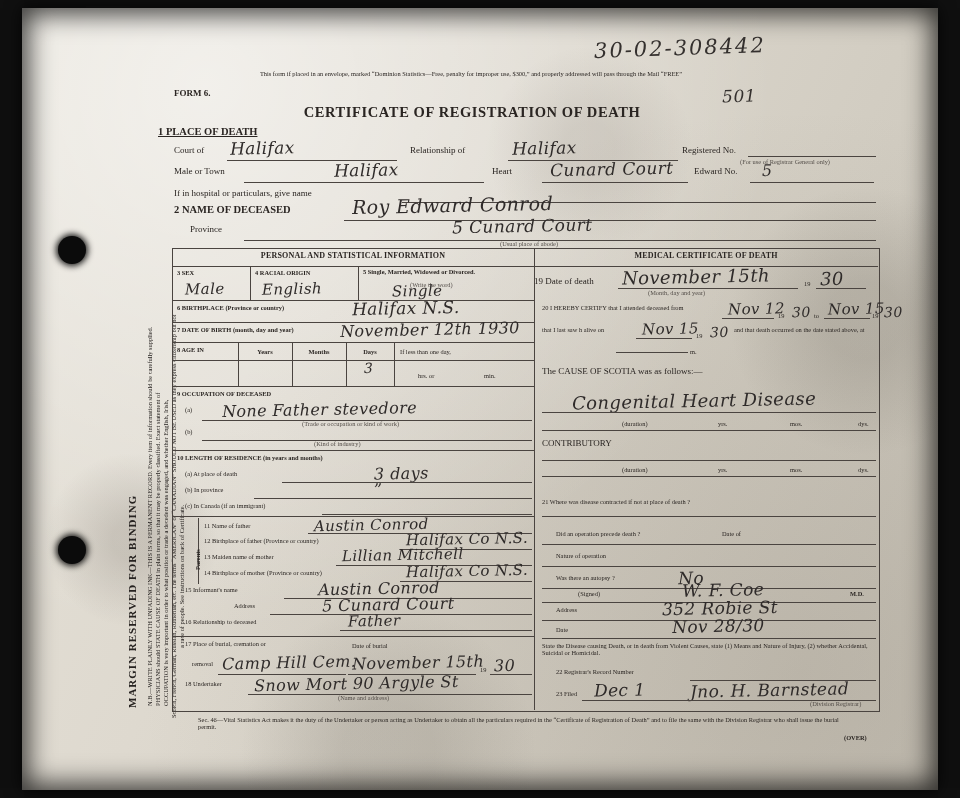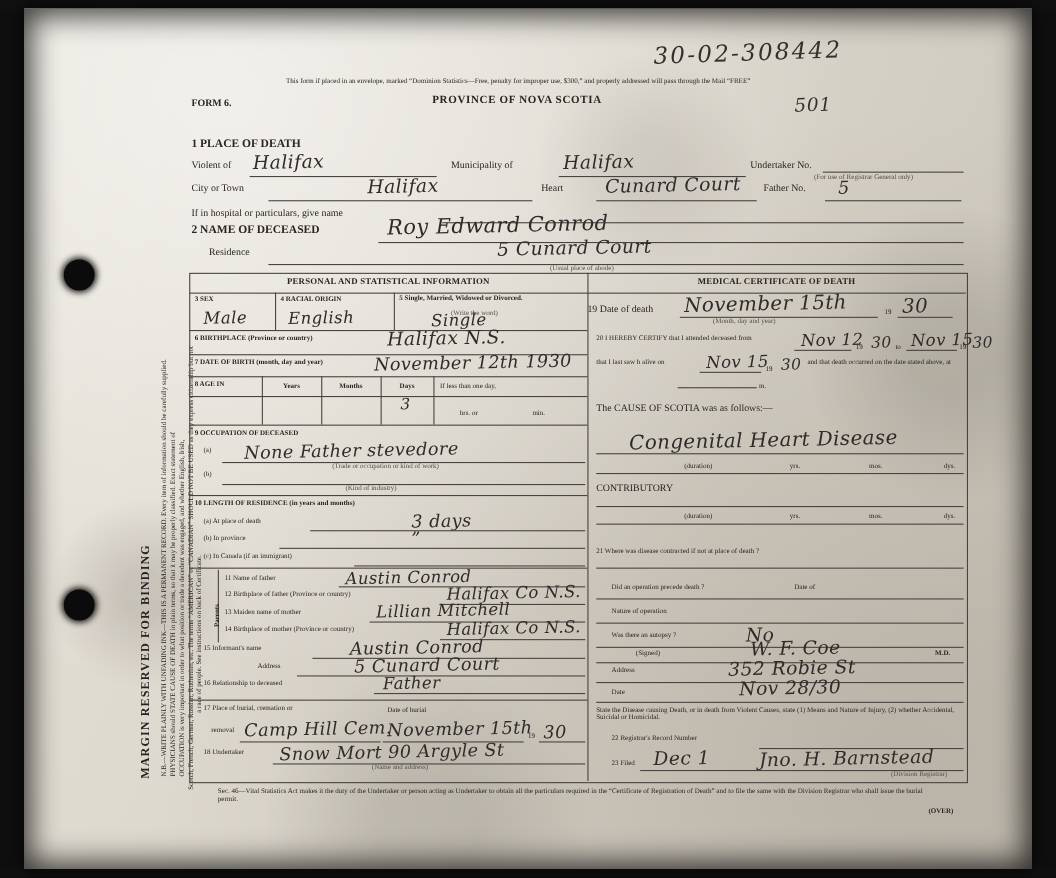--- a/index.html
+++ b/index.html
@@ -63,63 +63,63 @@
     <div class="hole" style="left:36px;top:228px;"></div>
     <div class="hole" style="left:36px;top:528px;"></div>
 
     <div class="abs hand2" style="left:572px;top:28px;font-size:21px;letter-spacing:2px;">30-02-308442</div>
     <div class="abs hand2" style="left:700px;top:78px;font-size:17px;">501</div>
 
     <div class="abs print center xtiny" style="left:196px;top:62px;width:506px;">This form if placed in an envelope, marked “Dominion Statistics—Free, penalty for improper use, $300,” and properly addressed will pass through the Mail “FREE”</div>
 
     <div class="abs print b sm" style="left:152px;top:80px;">FORM 6.</div>
 
-    <div class="abs print b" style="left:188px;top:78px;width:520px;text-align:center;font-size:10px;letter-spacing:.6px;">PROVINCE OF NOVA SCOTIA</div>
+    <div class="abs print b" style="left:170px;top:96px;width:560px;text-align:center;font-size:14.5px;letter-spacing:.6px;">CERTIFICATE OF REGISTRATION OF DEATH</div>
 
     <div class="vtext vbig" style="left:104px;top:700px;">MARGIN RESERVED FOR BINDING</div>
     <div class="vtext xtiny" style="left:124px;top:698px;">N.B.—WRITE PLAINLY WITH UNFADING INK—THIS IS A PERMANENT RECORD.  Every item of information should be carefully supplied.</div>
     <div class="vtext xtiny" style="left:132px;top:698px;">PHYSICIANS should STATE CAUSE OF DEATH in plain terms, so that it may be properly classified.  Exact statement of</div>
     <div class="vtext xtiny" style="left:140px;top:698px;">OCCUPATION is very important in order to what position or trade a decedent was engaged, and whether English, Irish,</div>
     <div class="vtext xtiny" style="left:148px;top:710px;">Scotch, French, German, Russian, Ruthenian, etc.  The terms “AMERICAN” or “CANADIAN” SHOULD NOT BE USED as they express citizenship but not</div>
     <div class="vtext xtiny" style="left:156px;top:640px;">a race of people.  See instructions on back of Certificate.</div>
 
-    <div class="abs print b md" style="left:152px;top:118px;">1 PLACE OF DEATH</div>
-
-    <div class="abs print sm" style="left:152px;top:137px;">Violent of</div>
+    <div class="abs print b md" style="left:136px;top:118px;text-decoration:underline;">1 PLACE OF DEATH</div>
+
+    <div class="abs print sm" style="left:152px;top:137px;">Court of</div>
     <div class="abs hand" style="left:208px;top:130px;font-size:17px;">Halifax</div>
     <div class="hrule" style="left:205px;top:152px;width:170px;"></div>
 
-    <div class="abs print sm" style="left:388px;top:137px;">Municipality of</div>
+    <div class="abs print sm" style="left:388px;top:137px;">Relationship of</div>
     <div class="abs hand" style="left:490px;top:130px;font-size:17px;">Halifax</div>
     <div class="hrule" style="left:486px;top:152px;width:170px;"></div>
 
-    <div class="abs print sm" style="left:660px;top:137px;">Undertaker No.</div>
+    <div class="abs print sm" style="left:660px;top:137px;">Registered No.</div>
     <div class="abs print xtiny faint" style="left:718px;top:150px;">(For use of Registrar General only)</div>
     <div class="hrule" style="left:726px;top:148px;width:128px;"></div>
 
-    <div class="abs print sm" style="left:152px;top:158px;">City or Town</div>
+    <div class="abs print sm" style="left:152px;top:158px;">Male or Town</div>
     <div class="abs hand" style="left:312px;top:152px;font-size:17px;">Halifax</div>
     <div class="hrule" style="left:222px;top:174px;width:240px;"></div>
 
     <div class="abs print sm" style="left:470px;top:158px;">Heart</div>
     <div class="abs hand" style="left:528px;top:151px;font-size:17px;">Cunard Court</div>
     <div class="hrule" style="left:520px;top:174px;width:146px;"></div>
 
-    <div class="abs print sm" style="left:672px;top:158px;">Father No.</div>
+    <div class="abs print sm" style="left:672px;top:158px;">Edward No.</div>
     <div class="abs hand" style="left:740px;top:153px;font-size:16px;">5</div>
     <div class="hrule" style="left:728px;top:174px;width:124px;"></div>
 
     <div class="abs print sm" style="left:152px;top:180px;">If in hospital or particulars, give name</div>
     <div class="hrule" style="left:380px;top:194px;width:474px;"></div>
 
     <div class="abs print b md" style="left:152px;top:196px;">2 NAME OF DECEASED</div>
     <div class="abs hand" style="left:330px;top:186px;font-size:19px;">Roy Edward Conrod</div>
     <div class="hrule" style="left:322px;top:212px;width:532px;"></div>
 
-    <div class="abs print sm" style="left:168px;top:216px;">Residence</div>
+    <div class="abs print sm" style="left:168px;top:216px;">Province</div>
     <div class="abs hand" style="left:430px;top:208px;font-size:17px;">5 Cunard Court</div>
     <div class="hrule" style="left:222px;top:232px;width:632px;"></div>
     <div class="abs print xtiny faint" style="left:478px;top:232px;">(Usual place of abode)</div>
 
     <div class="boxline" style="left:150px;top:240px;width:706px;height:462px;"></div>
     <div class="vrule" style="left:512px;top:240px;height:462px;"></div>
     <div class="hrule" style="left:150px;top:258px;width:706px;"></div>
 
     <div class="abs print b colhdr center" style="left:512px;top:243px;width:344px;">MEDICAL CERTIFICATE OF DEATH</div>
     <div class="abs print b colhdr center" style="left:150px;top:243px;width:362px;">PERSONAL AND STATISTICAL INFORMATION</div>

